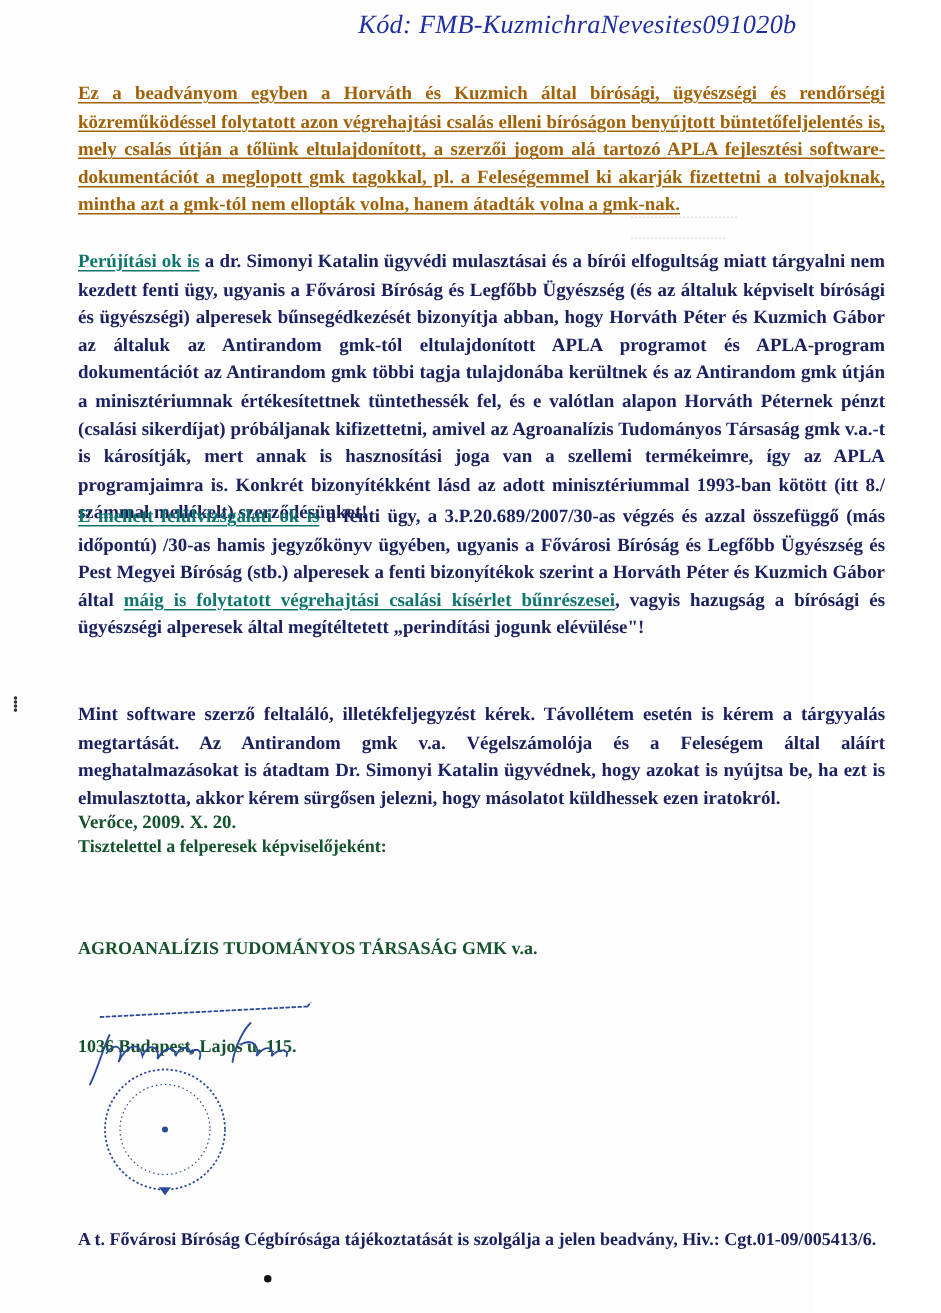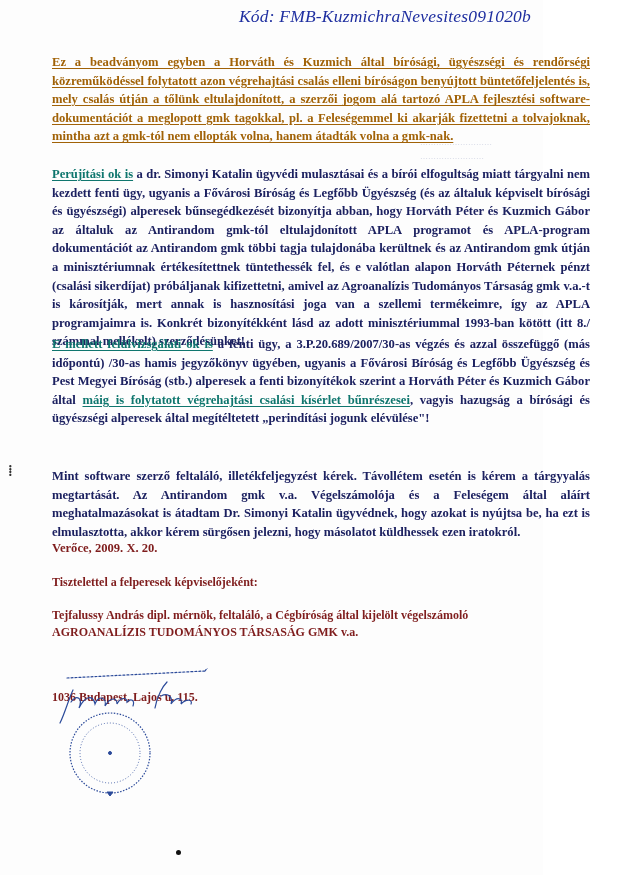--- a/index.html
+++ b/index.html
@@ -3,21 +3,21 @@
 <meta charset="utf-8">
 <style>
   html, body { margin: 0; padding: 0; background: #ffffff; }
   body { width: 627px; height: 875px; position: relative; overflow: hidden; font-family: "Liberation Serif", "DejaVu Serif", serif; color: #1a1f5c; }
   .page { position: absolute; left: 0; top: 0; width: 543px; height: 875px; background: #fdfdfd; }
   .code { position: absolute; right: 12px; top: 6px; font-family: "Liberation Serif", serif; font-style: italic; font-size: 17.5px; color: #1f2fa0; letter-spacing: 0.2px; }
   .para { position: absolute; left: 52px; width: 538px; font-weight: bold; font-size: 12.6px; line-height: 18.6px; text-align: justify; text-align-last: left; color: #1c2160; }
   .para.ul { text-decoration: underline; text-underline-offset: 2px; color: #a16207; }
   .u { text-decoration: underline; text-underline-offset: 2px; }
   .blue { color: #0f766e; }
-  .line { position: absolute; left: 52px; font-weight: bold; font-size: 12.6px; line-height: 17px; white-space: nowrap; color: #7f1d1d; }
+  .line { position: absolute; left: 52px; font-weight: bold; font-size: 12.6px; line-height: 17px; white-space: nowrap; color: #14532d; }
   .ghost { position: absolute; left: 420px; font-size: 8px; color: #d6d9e6; font-weight: normal; }
   .mark { position: absolute; color: #333; font-weight: bold; font-size: 14px; }
   .sig { position: absolute; left: 55px; top: 668px; width: 200px; height: 130px; }
   .dot { position: absolute; width: 5px; height: 5px; border-radius: 50%; background: #111; }
 </style>
 </head>
 <body>
 
 <div class="page">
 
@@ -35,34 +35,34 @@
   <div class="para" style="top:335px;">
     <span class="u blue">E mellett felülvizsgálati ok is</span><span> a fenti ügy, a 3.P.20.689/2007/30-as végzés és azzal összefüggő (más időpontú) /30-as hamis jegyzőkönyv ügyében, ugyanis a Fővárosi Bíróság és Legfőbb Ügyészség és Pest Megyei Bíróság (stb.) alperesek a fenti bizonyítékok szerint a Horváth Péter és Kuzmich Gábor által </span><span class="u blue">máig is folytatott végrehajtási csalási kísérlet bűnrészesei</span><span>, vagyis hazugság a bírósági és ügyészségi alperesek által megítéltetett „perindítási jogunk elévülése"!</span>
   </div>
 
 
   <div class="para" style="top:467px;">Mint software szerző feltaláló, illetékfeljegyzést kérek. Távollétem esetén is kérem a tárgyyalás megtartását. Az Antirandom gmk v.a. Végelszámolója és a Feleségem által aláírt meghatalmazásokat is átadtam Dr. Simonyi Katalin ügyvédnek, hogy azokat is nyújtsa be, ha ezt is elmulasztotta, akkor kérem sürgősen jelezni, hogy másolatot küldhessek ezen iratokról.</div>
 
   <div class="mark" style="left:8px; top:463px;">⁞</div>
 
   <div class="line" style="top:540px;">Verőce, 2009. X. 20.</div>
-  <div class="line" style="top:574px; font-size:12px;">Tisztelettel a felperesek képviselőjeként:</div>
-  <div class="line" style="top:607px; font-size:12px;">Tejfalussy András dipl. mérnök, feltaláló, a Cégbíróság által kijelölt végelszámoló</div>
+  <div class="line" style="top:556px; font-size:12px;">Tisztelettel a felperesek képviselőjeként:</div>
   <div class="line" style="top:624px; font-size:12px;">AGROANALÍZIS TUDOMÁNYOS TÁRSASÁG GMK v.a.</div>
   <div class="line" style="top:641px; font-size:12px;margin-top:48px;">1036 Budapest, Lajos u. 115.</div>
 
   <svg class="sig" viewBox="0 0 200 130">
     <g stroke="#2b4a9a" stroke-width="1.2" fill="none" stroke-linecap="round">
       <path d="M12 10 L150 3 M150 3 l3 -4" stroke-dasharray="2 2"></path>
       <path d="M5 55 C10 45 14 30 18 22 M16 34 C22 26 28 30 24 40 C30 28 38 26 40 36 C44 26 52 30 50 38 C56 28 62 30 62 36 C66 28 72 30 72 34 C76 30 80 32 78 38"></path>
       <path d="M100 40 C102 28 108 18 112 14 M106 28 C114 24 118 30 116 36 C122 28 128 30 126 36 C132 30 138 32 136 36"></path>
     </g>
     <g stroke="#2b4a9a" fill="none">
       <circle cx="55" cy="85" r="40" stroke-width="1.2" stroke-dasharray="1.5 1.5"></circle>
       <circle cx="55" cy="85" r="30" stroke-width="0.8" stroke-dasharray="1 2"></circle>
       <circle cx="55" cy="85" r="1.5" fill="#2b4a9a"></circle>
       <path d="M52 124 l3 4 l3 -4 z" fill="#2b4a9a"></path>
     </g>
   </svg>
 
+  <div class="para" style="top:818px; font-size:12px; line-height:16px;">A t. Fővárosi Bíróság Cégbírósága tájékoztatását is szolgálja a jelen beadvány,  Hiv.: Cgt.01-09/005413/6.</div>
 
   <div class="dot" style="left:176px; top:850px;"></div>
 </div>
 
 </body></html>

